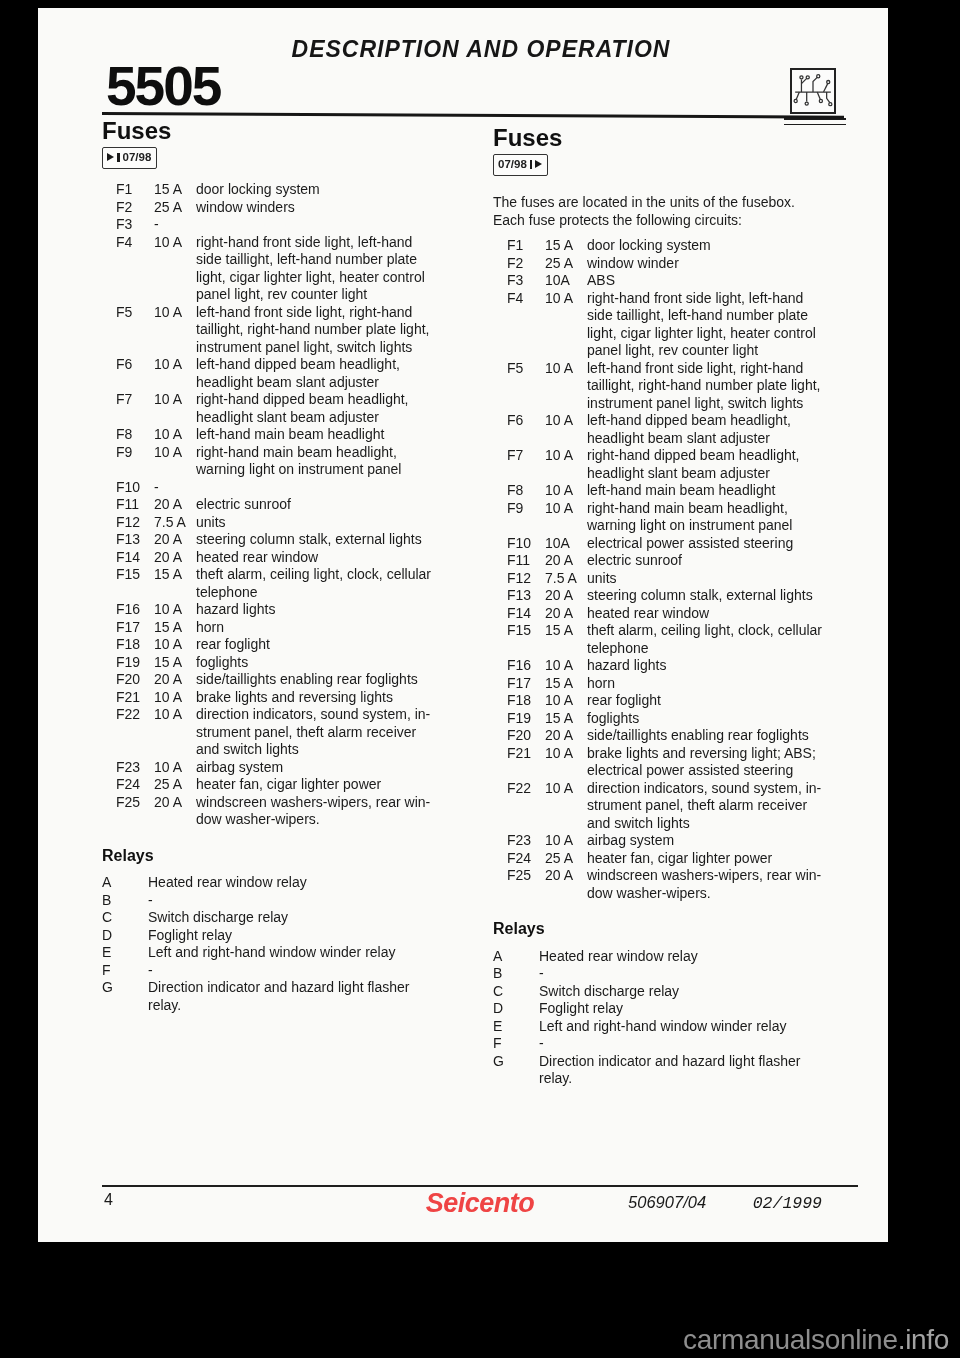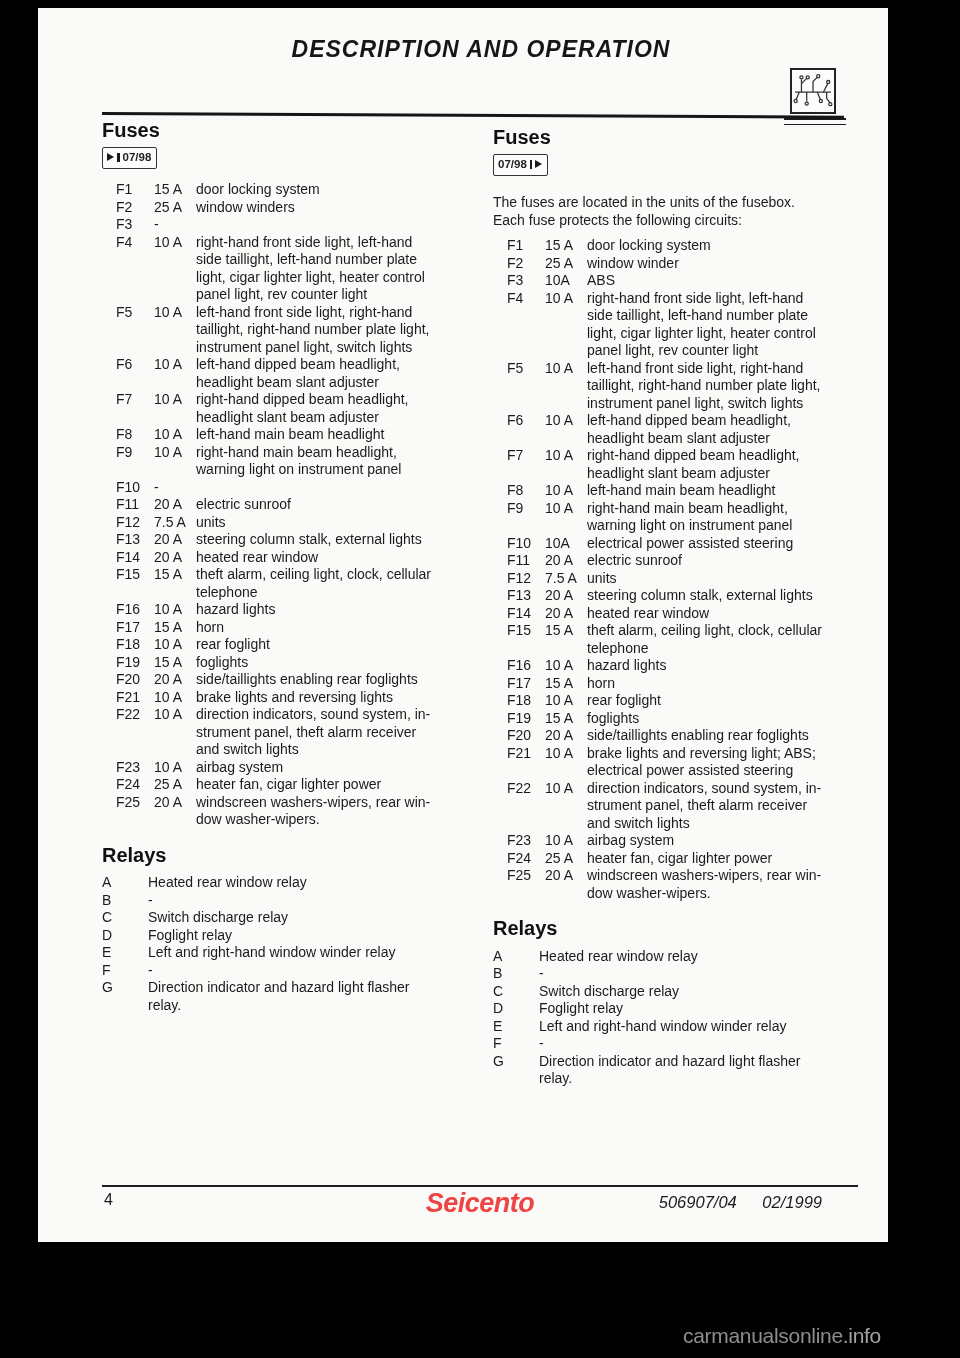--- a/index.html
+++ b/index.html
@@ -34,66 +34,67 @@
   .icon-underline-1 { position:absolute; left:746px; top:110px; width:62px; border-top:2px solid #1c1c1c; }
   .icon-underline-2 { position:absolute; left:746px; top:116px; width:62px; border-top:1.5px solid #1c1c1c; }
   .head-rule {
     position:absolute; left:64px; top:104px; width:742px; height:2.5px;
     background:#161616; transform:rotate(0.28deg); transform-origin:left center;
   }
   
   .col { position:absolute; font-size:14px; line-height:17.5px; color:#1b1b1b; }
   .col-0 { left:64px;  top:114px; width:368px; }
   .col-1 { left:455px; top:121px; width:372px; }
-  .col-heading { font-size:20px; font-weight:bold; margin:0 0 7px 0; color:#101010; }
+  .col-heading { font-size:24px; font-weight:bold; margin:0 0 7px 0; color:#101010; }
   .badge {
     display:inline-flex; align-items:center; gap:3px;
     border:1.6px solid #333; border-radius:2px; padding:1px 5px 2px 4px;
     font-size:11.5px; font-weight:bold; color:#222; background:#fcfcfb;
     margin-bottom:10px;
   }
   .badge .tri {
     width:0; height:0; display:inline-block;
     border-left:7px solid #1a1a1a; border-top:4.5px solid transparent; border-bottom:4.5px solid transparent;
   }
   .badge .bar { width:2.5px; height:9px; background:#1a1a1a; display:inline-block; }
   .intro { white-space:pre; margin:8px 0 8px 0; }
   .fuse-list { padding-left:14px; margin-top:2px; }
   .fuse-row { display:grid; grid-template-columns:38px 42px 1fr; }
   .f-desc { white-space:pre; }
-  .relays-heading { font-size:20px; font-weight:bold; margin:18px 0 10px 0; color:#101010; }
+  .relays-heading { font-size:16px; font-weight:bold; margin:18px 0 10px 0; color:#101010; }
   .relay-list { }
   .relay-row { display:grid; grid-template-columns:46px 1fr; }
   .r-desc { white-space:pre; }
   
   .footer-rule { position:absolute; left:64px; top:1177px; width:756px; height:2px; background:#1e1e1e; }
   .page-num { position:absolute; left:66px; top:1183px; font-size:16px; color:#1a1a1a; }
   .brand {
     position:absolute; left:64px; top:1180px; width:756px; text-align:center;
     font-weight:bold; font-style:italic; font-size:27px; letter-spacing:-0.5px; color:#ef4444;
   }
   .doc-info {
     position:absolute; left:64px; top:1185px; width:720px; text-align:right;
     font-style:italic; font-size:16.5px; color:#1a1a1a;
   }
-  .doc-info .date { margin-left:21px; }
+  .doc-info .date { margin-left:42px;font-family:Liberation Mono, monospace; }
   
   .watermark {
     position:absolute; left:683px; top:1324px;
-    font-size:21px; letter-spacing:-0.3px; font-weight:normal;
+    font-size:28px; letter-spacing:-0.3px; font-weight:normal;
   }
   .wm-main { color:#8e8e8e; }
   .wm-suffix { color:#a3a3a3; }
 </style>
 </head>
 <body>
 
 <div class="page">
 
   <div class="title1">DESCRIPTION AND OPERATION</div>
+  <div class="section-code">5505</div>
 
   <div class="icon-box">
     <svg viewBox="0 0 40 40" stroke="#333" stroke-width="1.2" fill="none">
       <path d="M3 21 H37"></path>
       <path d="M9 21 V9"></path>
         <circle cx="9" cy="7" r="1.5"></circle>
       <path d="M9 13 L14 8"></path>
         <circle cx="15" cy="7" r="1.5"></circle>
       <path d="M20 21 V11 L24 7"></path>
         <circle cx="25" cy="6" r="1.5"></circle>

